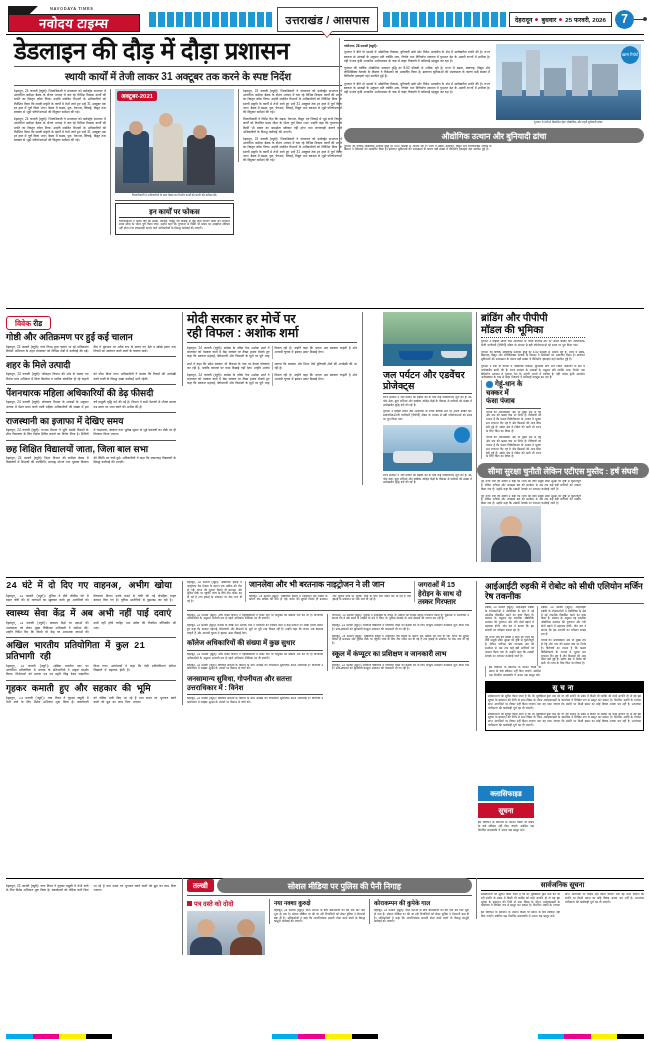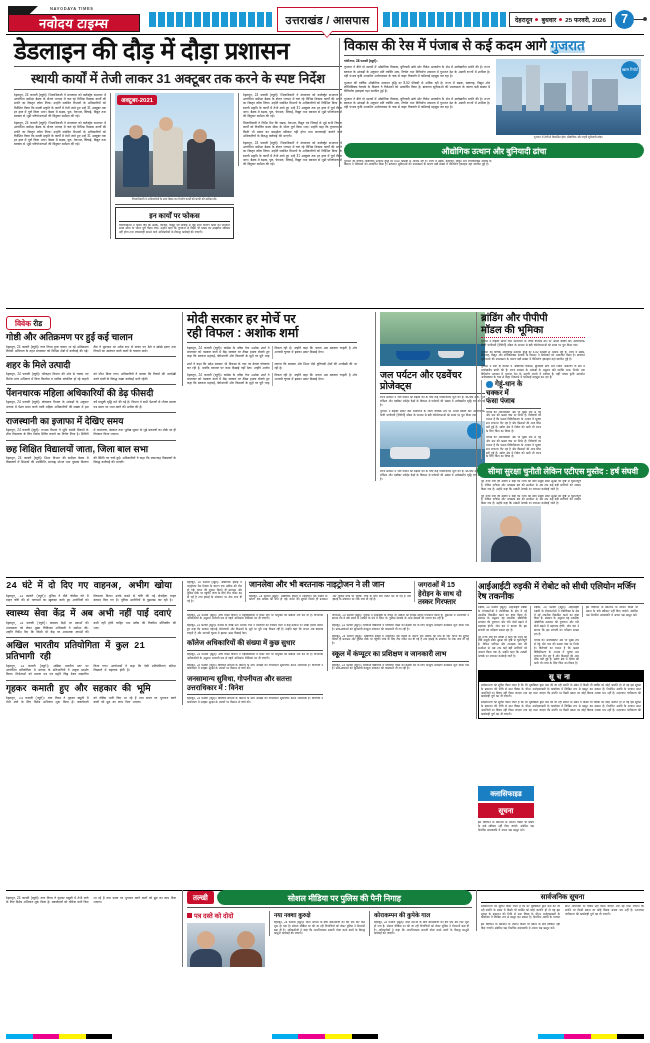--- a/index.html
+++ b/index.html
@@ -44,26 +44,26 @@
   .tx { font-size:3.1px; line-height:4.2px; color:#1c1c1c; text-align:justify; word-spacing:.4px;
         hyphens:auto; overflow:hidden; }
   .tx.sm { font-size:2.8px; line-height:3.8px; }
 
   .rule { border-top:1px solid #000; }
   .rule-thin { border-top:.5px solid #555; }
   .vline { border-left:.5px solid #777; }
 
   
   .hl-main { font-size:24px; font-weight:bold; line-height:26px; letter-spacing:-.3px; color:#111; }
-  .hl-sub  { font-size:13px; font-weight:bold; color:#222; text-align:center; margin-top:2px; }
+  .hl-sub  { font-size:10px; font-weight:bold; color:#222; text-align:center; margin-top:2px; }
   .hl-mid  { font-size:12.5px; font-weight:bold; line-height:14px; color:#111; }
   .hl-sm   { font-size:9px; font-weight:bold; line-height:10.5px; color:#111; }
   .hl-xs   { font-size:7px; font-weight:bold; line-height:8.5px; color:#111; }
 
-  .blue-band { background:#15803d; color:#fff; border-radius:9px; text-align:center;
+  .blue-band { background:#737373; color:#fff; border-radius:9px; text-align:center;
                font-size:8px; font-weight:bold; padding:2px 4px; }
   .kicker-box { display:inline-block; border:1px solid #c8102e; border-radius:3px; padding:1px 8px;
                 font-size:7.5px; font-weight:bold; }
   .kicker-box .k-red { color:#c8102e; }
 
   
   .photo { background:#b9c6cf; position:relative; overflow:hidden; }
   .cap { font-size:2.8px; line-height:3.6px; text-align:center; color:#333; padding-top:1px; }
 
   .sky   { background:linear-gradient(#bcd9ee,#e7f1f8); }
@@ -140,24 +140,20 @@
 
         <div class="col vline" style="width:104px; padding-left:4px;">
           <div class="tx">देहरादून, 24 फरवरी (ब्यूरो)। जिलाधिकारी ने मंगलवार को कलेक्ट्रेट सभागार में आयोजित समीक्षा बैठक के दौरान जनपद में चल रहे विभिन्न विकास कार्यों की प्रगति का विस्तृत ब्यौरा लिया। उन्होंने संबंधित विभागों के अधिकारियों को निर्देशित किया कि स्थायी प्रकृति के कार्यों में तेजी लाते हुए उन्हें 31 अक्टूबर तक हर हाल में पूर्ण किया जाए। बैठक में सड़क, पुल, पेयजल, सिंचाई, विद्युत तथा स्वास्थ्य से जुड़ी परियोजनाओं की बिंदुवार समीक्षा की गई।</div>
           <div class="tx" style="margin-top:3px;">जिलाधिकारी ने निर्देश दिए कि सड़क, पेयजल, विद्युत एवं सिंचाई से जुड़े सभी निर्माण कार्यों को निर्धारित समय सीमा के भीतर पूर्ण किया जाए। उन्होंने कहा कि गुणवत्ता से किसी भी प्रकार का समझौता स्वीकार नहीं होगा तथा लापरवाही बरतने वाले अधिकारियों के विरुद्ध कार्रवाई की जाएगी।</div>
           <div class="tx" style="margin-top:3px;">देहरादून, 24 फरवरी (ब्यूरो)। जिलाधिकारी ने मंगलवार को कलेक्ट्रेट सभागार में आयोजित समीक्षा बैठक के दौरान जनपद में चल रहे विभिन्न विकास कार्यों की प्रगति का विस्तृत ब्यौरा लिया। उन्होंने संबंधित विभागों के अधिकारियों को निर्देशित किया कि स्थायी प्रकृति के कार्यों में तेजी लाते हुए उन्हें 31 अक्टूबर तक हर हाल में पूर्ण किया जाए। बैठक में सड़क, पुल, पेयजल, सिंचाई, विद्युत तथा स्वास्थ्य से जुड़ी परियोजनाओं की बिंदुवार समीक्षा की गई।</div>
         </div>
       </div>
     </div>
 
     <div style="position:absolute; left:333px; top:0; width:305px; border-left:.5px solid #777; padding-left:4px;">
-      <div style="font-size:13.5px;font-weight:bold;line-height:15px;">
-        <span>विकास की रेस में पंजाब से कई कदम आगे</span>
-        <span style="color:#1b7fc4;background:linear-gradient(transparent 62%, #bcdcf0 62%);">गुजरात</span>
-      </div>
       <div class="rule-thin" style="margin:2px 0 3px;"></div>
 
       <div class="clearfix">
         <div class="col" style="width:150px; padding-right:4px;">
           <div style="font-size:3.2px;font-weight:bold;line-height:4.4px;">गांधीनगर, 24 फरवरी (ब्यूरो)।</div>
           <div class="tx" style="margin-top:2px;">गुजरात ने बीते दो दशकों में औद्योगिक विकास, बुनियादी ढांचे और निवेश आकर्षण के क्षेत्र में उल्लेखनीय प्रगति की है। राज्य सरकार के आंकड़ों के अनुसार प्रति व्यक्ति आय, निर्यात तथा विनिर्माण उत्पादन में गुजरात देश के अग्रणी राज्यों में शामिल है। वहीं पंजाब कृषि आधारित अर्थव्यवस्था के चक्र से बाहर निकलने में कठिनाई महसूस कर रहा है।</div>
           <div class="tx" style="margin-top:3px;">गुजरात की वार्षिक औद्योगिक उत्पादन वृद्धि दर 8.00 फीसदी से अधिक रही है। राज्य में सड़क, बंदरगाह, विद्युत और लॉजिस्टिक्स नेटवर्क के विस्तार ने निवेशकों को आकर्षित किया है। ढांचागत सुविधाओं की उपलब्धता के कारण बड़ी संख्या में विनिर्माण इकाइयां यहां स्थापित हुई हैं।</div>
           <div class="tx" style="margin-top:3px;">गुजरात ने बीते दो दशकों में औद्योगिक विकास, बुनियादी ढांचे और निवेश आकर्षण के क्षेत्र में उल्लेखनीय प्रगति की है। राज्य सरकार के आंकड़ों के अनुसार प्रति व्यक्ति आय, निर्यात तथा विनिर्माण उत्पादन में गुजरात देश के अग्रणी राज्यों में शामिल है। वहीं पंजाब कृषि आधारित अर्थव्यवस्था के चक्र से बाहर निकलने में कठिनाई महसूस कर रहा है।</div>
         </div>
         <div class="col" style="width:147px; padding-left:2px;">
@@ -211,21 +207,21 @@
 
     <div style="position:absolute;left:176px;top:0;width:175px;border-left:.5px solid #777;padding-left:4px;">
       <div class="hl-mid">मोदी सरकार हर मोर्चे पर</div>
       <div class="hl-mid">रही विफल : अशोक शर्मा</div>
       <div class="rule-thin" style="margin:2px 0 3px;"></div>
       <div class="tx" style="columns:2; column-gap:5px; column-rule:.5px solid #aaa;">देहरादून, 24 फरवरी (ब्यूरो)। कांग्रेस के वरिष्ठ नेता अशोक शर्मा ने मंगलवार को पत्रकार वार्ता में केंद्र सरकार पर तीखा हमला बोलते हुए कहा कि सरकार महंगाई, बेरोजगारी और किसानों के मुद्दों पर पूरी तरह विफल रही है। उन्होंने कहा कि जनता अब बदलाव चाहती है और आगामी चुनाव में इसका असर दिखाई देगा।</div>
       <div class="tx" style="margin-top:3px; columns:2; column-gap:5px; column-rule:.5px solid #aaa;">शर्मा ने कहा कि प्रदेश सरकार भी विकास के नाम पर केवल घोषणाएं कर रही है, जबकि धरातल पर काम दिखाई नहीं देता। उन्होंने आरोप लगाया कि स्वास्थ्य और शिक्षा जैसे बुनियादी क्षेत्रों की अनदेखी की जा रही है।</div>
       <div class="tx" style="margin-top:3px; columns:2; column-gap:5px; column-rule:.5px solid #aaa;">देहरादून, 24 फरवरी (ब्यूरो)। कांग्रेस के वरिष्ठ नेता अशोक शर्मा ने मंगलवार को पत्रकार वार्ता में केंद्र सरकार पर तीखा हमला बोलते हुए कहा कि सरकार महंगाई, बेरोजगारी और किसानों के मुद्दों पर पूरी तरह विफल रही है। उन्होंने कहा कि जनता अब बदलाव चाहती है और आगामी चुनाव में इसका असर दिखाई देगा।</div>
     </div>
 
-    <div style="position:absolute;left:369px;top:0;width:110px;border-left:.5px solid #777;padding-left:4px;">
+    <div style="position:absolute;left:356px;top:0;width:110px;border-left:.5px solid #777;padding-left:20px;">
       <div class="photo" style="height:54px;position:relative;">
         <div style="position:absolute;inset:0;background:linear-gradient(#9ec7a0,#4e7f6b);"></div>
         <div style="position:absolute;left:0;right:0;bottom:0;height:22px;background:#2d6f93;"></div>
         <div style="position:absolute;left:16px;bottom:6px;width:34px;height:9px;background:#13559b;border-radius:0 0 6px 6px;"></div>
         <div style="position:absolute;left:58px;bottom:8px;width:26px;height:7px;background:#d8dde2;border-radius:0 0 5px 5px;"></div>
       </div>
       <div class="hl-xs" style="margin-top:3px;font-size:9.5px;line-height:11px;">जल पर्यटन और एडवेंचर प्रोजेक्ट्स</div>
       <div class="rule-thin" style="margin:2px 0;"></div>
       <div class="tx sm">राज्य सरकार ने जल पर्यटन को बढ़ावा देने के लिए कई परियोजनाएं शुरू की हैं। सी-प्लेन सेवा, क्रूज टर्मिनल और एडवेंचर स्पोर्ट्स केंद्रों के विकास से पर्यटकों की संख्या में उल्लेखनीय वृद्धि दर्ज की गई है।</div>
       <div class="tx sm" style="margin-top:3px;">गुजरात ने वाइब्रेंट समिट जैसे आयोजनों के जरिए वैश्विक स्तर पर अपनी ब्रांडिंग की। सार्वजनिक-निजी भागीदारी (पीपीपी) मॉडल के माध्यम से बड़ी परियोजनाओं को समय पर पूरा किया गया।</div>
@@ -331,21 +327,21 @@
           <div class="tx sm">जगराओं, 24 फरवरी (ब्यूरो)। पुलिस ने नाकाबंदी के दौरान दो तस्करों को हेरोइन सहित गिरफ्तार किया है। पूछताछ में आरोपियों ने बताया कि वे लंबे समय से तस्करी के धंधे में लिप्त थे। पुलिस नेटवर्क के अन्य सदस्यों की तलाश कर रही है।</div>
           <div class="tx sm" style="margin-top:3px;">देहरादून, 24 फरवरी (ब्यूरो)। राजकीय विद्यालयों में डिजिटल शिक्षा को बढ़ावा देने के लिए कंप्यूटर प्रशिक्षण कार्यक्रम शुरू किया गया है। छात्र-छात्राओं को बुनियादी कंप्यूटर संचालन की जानकारी दी जा रही है।</div>
           <div class="tx sm" style="margin-top:3px;">देहरादून, 24 फरवरी (ब्यूरो)। औद्योगिक इकाई में नाइट्रोजन गैस रिसाव के कारण एक श्रमिक की मौत हो गई। घटना की सूचना मिलते ही प्रशासन और पुलिस मौके पर पहुंची। जांच के लिए टीम गठित कर दी गई है तथा इकाई के संचालन पर रोक लगा दी गई है।</div>
           <div class="hl-xs" style="margin-top:4px;">स्कूल में कंप्यूटर का प्रशिक्षण व जानकारी लाभ</div>
           <div class="rule-thin" style="margin:2px 0;"></div>
           <div class="tx sm">देहरादून, 24 फरवरी (ब्यूरो)। राजकीय विद्यालयों में डिजिटल शिक्षा को बढ़ावा देने के लिए कंप्यूटर प्रशिक्षण कार्यक्रम शुरू किया गया है। छात्र-छात्राओं को बुनियादी कंप्यूटर संचालन की जानकारी दी जा रही है।</div>
         </div>
       </div>
     </div>
 
-    <div style="position:absolute;left:470px;top:0;width:168px;border-left:.5px solid #777;padding-left:1px;">
+    <div style="position:absolute;left:470px;top:0;width:168px;border-left:.5px solid #777;padding-left:8px;">
       <div class="hl-sm" style="font-size:8.6px;line-height:10px;">आईआईटी रुड़की में रोबोट को सीधी एलियोन मर्जिन रेष तकनीक</div>
       <div class="rule-thin" style="margin:2px 0;"></div>
       <div class="clearfix">
         <div class="col" style="width:52px;padding-right:3px;">
           <div class="tx sm">रुड़की, 24 फरवरी (ब्यूरो)। आईआईटी रुड़की के शोधकर्ताओं ने रोबोटिक्स के क्षेत्र में नई तकनीक विकसित करने का दावा किया है। संस्थान के अनुसार यह तकनीक औद्योगिक उत्पादन की गुणवत्ता और गति दोनों बढ़ाने में सहायक होगी। शोध दल ने बताया कि इस प्रणाली का परीक्षण सफल रहा है।</div>
           <div class="tx sm" style="margin-top:3px;">गृह राज्य मंत्री हर्ष संघवी ने कहा कि राज्य की लंबी समुद्री सीमा सुरक्षा की दृष्टि से चुनौतीपूर्ण है, लेकिन एटीएस और तटरक्षक बल की सतर्कता से अब तक कई बड़ी साजिशों को नाकाम किया गया है। उन्होंने कहा कि तस्करी नेटवर्क पर लगातार कार्रवाई जारी है।</div>
         </div>
         <div class="col" style="width:52px;padding:0 3px;border-left:.5px solid #999;">
           <div class="tx sm">रुड़की, 24 फरवरी (ब्यूरो)। आईआईटी रुड़की के शोधकर्ताओं ने रोबोटिक्स के क्षेत्र में नई तकनीक विकसित करने का दावा किया है। संस्थान के अनुसार यह तकनीक औद्योगिक उत्पादन की गुणवत्ता और गति दोनों बढ़ाने में सहायक होगी। शोध दल ने बताया कि इस प्रणाली का परीक्षण सफल रहा है।</div>
           <div class="tx sm" style="margin-top:3px;">पंजाब की अर्थव्यवस्था अब भी मुख्य रूप से गेहूं और धान की फसल चक्र पर निर्भर है। विशेषज्ञों का मानना है कि फसल विविधीकरण के अभाव में भूजल स्तर लगातार गिर रहा है और किसानों की आय स्थिर बनी हुई है। उद्योग क्षेत्र में निवेश की कमी भी राज्य के लिए चिंता का विषय है।</div>
@@ -362,21 +358,21 @@
       </div>
     </div>
 
     <div style="position:absolute;left:472px;top:205px;width:56px;">
       <div style="background:#1b7fc4;color:#fff;text-align:center;font-size:7px;font-weight:bold;padding:3px 2px;">क्लासिफाइड</div>
       <div style="background:#c8102e;color:#fff;text-align:center;font-size:7px;font-weight:bold;padding:3px 2px;margin-top:2px;">सूचना</div>
       <div class="tx sm" style="margin-top:3px;">इस विज्ञापन के प्रकाशन के उपरांत किसी भी प्रकार के दावे स्वीकार नहीं किए जाएंगे। संबंधित पक्ष निर्धारित समयावधि में अपना पक्ष प्रस्तुत करें।</div>
     </div>
   </div>
 
-  <div style="position:relative;margin-top:14px;">
+  <div style="position:relative;margin-top:2px;">
     <div class="rule" style="margin-bottom:3px;"></div>
 
     <div style="position:absolute;left:0;top:6px;width:170px;">
       <div class="tx" style="columns:2;column-gap:5px;">देहरादून, 24 फरवरी (ब्यूरो)। नगर निगम ने गृहकर वसूली में तेजी लाने के लिए विशेष अभियान शुरू किया है। बकायेदारों को नोटिस जारी किए जा रहे हैं तथा समय पर भुगतान करने वालों को छूट का लाभ दिया जाएगा।</div>
     </div>
 
     <div style="position:absolute;left:176px;top:0;width:290px;padding-left:4px;border-left:.5px solid #777;">
       <div style="display:flex;align-items:center;gap:3px;">
         <span style="background:#c8102e;color:#fff;font-size:7px;font-weight:bold;padding:2px 6px;border-radius:2px;">तल्खी</span>
         <span class="blue-band" style="flex:1 1 auto;">सोशल मीडिया पर पुलिस की पैनी निगाह</span>

